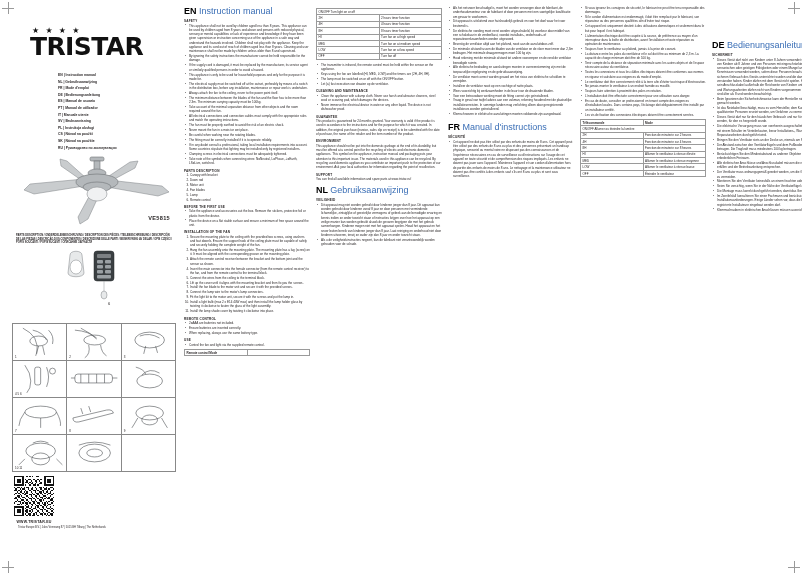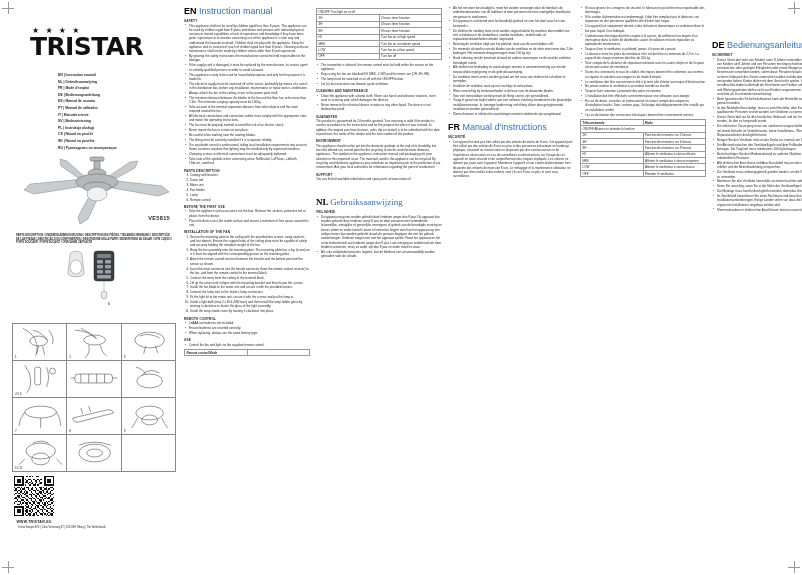--- a/index.html
+++ b/index.html
@@ -613,21 +613,21 @@
 
       <div class="hd">GUARANTEE</div>
       <p class="t">This product is guaranteed for 24 months granted. Your warranty is valid if the product is used in accordance to the instructions and for the purpose for which it was created. In addition, the original purchase (invoice, sales slip or receipt) is to be submitted with the date of purchase, the name of the retailer and the item number of the product.</p>
 
       <div class="hd">ENVIRONMENT</div>
       <p class="t">This appliance should not be put into the domestic garbage at the end of its durability, but must be offered at a central point for the recycling of electric and electronic domestic appliances. This symbol on the appliance, instruction manual and packaging puts your attention to this important issue. The materials used in this appliance can be recycled. By recycling used domestic appliances you contribute an important push to the protection of our environment. Ask your local authorities for information regarding the point of recollection.</p>
 
       <div class="hd">SUPPORT</div>
       <p class="t">You can find all available information and spare parts at www.tristar.eu!</p>
 
-      <h2 class="sec" style="margin-top:16px;font-family:Liberation Serif, serif;">
+      <h2 class="sec" style="margin-top:4px;">
         <span class="code">NL</span>
         <span class="ttl">Gebruiksaanwijzing</span>
       </h2>
       <div class="hd">VEILIGHEID</div>
       <ul class="t">
         <li>Dit apparaat mag niet worden gebruikt door kinderen jonger dan 8 jaar. Dit apparaat kan worden gebruikt door kinderen vanaf 8 jaar en door personen met verminderde lichamelijke, zintuiglijke of geestelijke vermogens of gebrek aan de benodigde ervaring en kennis indien ze onder toezicht staan of instructies krijgen over hoe het apparaat op een veilige manier kan worden gebruikt alsook de gevaren begrijpen die met het gebruik samenhangen. Kinderen mogen niet met het apparaat spelen. Houd het apparaat en het snoer buiten bereik van kinderen jonger dan 8 jaar. Laat reiniging en onderhoud niet door kinderen uitvoeren, tenzij ze ouder zijn dan 8 jaar en onder toezicht staan.</li>
         <li>Als u de veiligheidsinstructies negeert, kan de fabrikant niet verantwoordelijk worden gehouden voor de schade.</li>
       </ul>
     </div>
 

